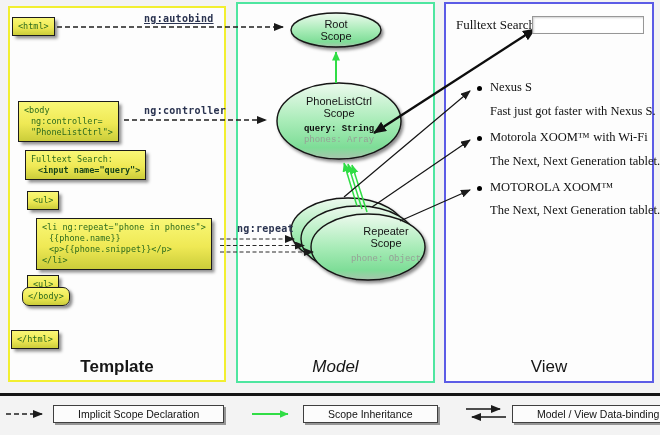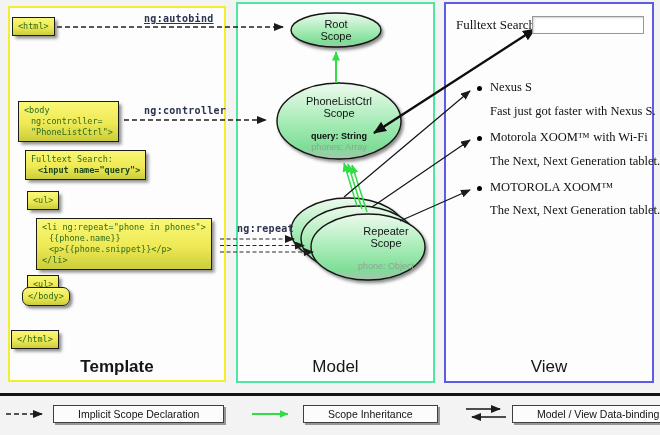--- a/index.html
+++ b/index.html
@@ -8,21 +8,21 @@
     background:#f3f3f3;
     font-family:"Liberation Sans",sans-serif;
   }
   .panel{position:absolute;background:#fdfdfd;border-style:solid;border-width:2px;z-index:1;}
   #panel-template{left:8px;top:6px;width:214px;height:372px;border-color:#f2ef30;}
   #panel-model{left:236px;top:2px;width:195px;height:377px;border-color:#4ee6a0;}
   #panel-view{left:444px;top:2px;width:206px;height:377px;border-color:#5c5ce6;}
 
   .panel-title{position:absolute;text-align:center;font-size:17px;color:#161616;z-index:3;}
   #title-template{left:8px;top:357px;width:218px;font-weight:bold;}
-  #title-model{left:236px;top:357px;width:199px;}
+  #title-model{left:236px;top:357px;width:199px;font-style:italic;}
   #title-view{left:444px;top:357px;width:210px;}
 
   svg.layer{position:absolute;left:0;top:0;z-index:2;pointer-events:none;}
 
   .codebox{
     position:absolute;z-index:3;
     background:linear-gradient(180deg,#f9f776 0%,#efe955 55%,#cbcd3a 100%);
     border:1px solid #1c1c1c;
     box-shadow:2.5px 2.5px 3px rgba(50,50,50,.55);
     font-family:"DejaVu Sans Mono",monospace;
@@ -46,21 +46,21 @@
     font-size:10px;font-weight:bold;color:#2a3350;letter-spacing:.3px;
   }
   #ng-autobind{left:144px;top:13px;text-decoration:underline;}
   #ng-controller{left:136px;top:105px;padding-left:8px;}
   #ng-repeat{left:237px;top:223px;}
 
   .scope-label{position:absolute;z-index:3;text-align:center;font-size:11px;line-height:12px;color:#141414;}
   #lbl-root{left:291px;top:18px;width:90px;}
   #lbl-phonelist{left:277px;top:95px;width:124px;}
   #lbl-repeater{left:320px;top:225px;width:132px;}
-  .scope-props{margin-top:12px;font-family:Liberation Sans, sans-serif;font-size:9px;line-height:11px;}
+  .scope-props{margin-top:5px;font-family:Liberation Mono, monospace;font-size:9px;line-height:11px;}
   .prop-bold{font-weight:bold;color:#0e0e0e;}
   .prop-gray{color:#96a096;}
 
   .vtitle,.vdesc{position:absolute;z-index:3;font-family:"Liberation Serif",serif;font-size:12.5px;color:#101010;white-space:nowrap;}
   .vbullet{position:absolute;z-index:3;width:5px;height:5px;border-radius:50%;background:#000;}
   #vt1{left:490px;top:80px;}  #vb1{left:477px;top:86px;}  #vd1{left:490px;top:104px;}
   #vt2{left:490px;top:130px;} #vb2{left:477px;top:136px;} #vd2{left:490px;top:154px;}
   #vt3{left:490px;top:180px;} #vb3{left:477px;top:186px;} #vd3{left:490px;top:203px;}
 
   #view-search-label{position:absolute;z-index:3;left:456px;top:17px;font-family:"Liberation Serif",serif;font-size:13px;color:#111;}

